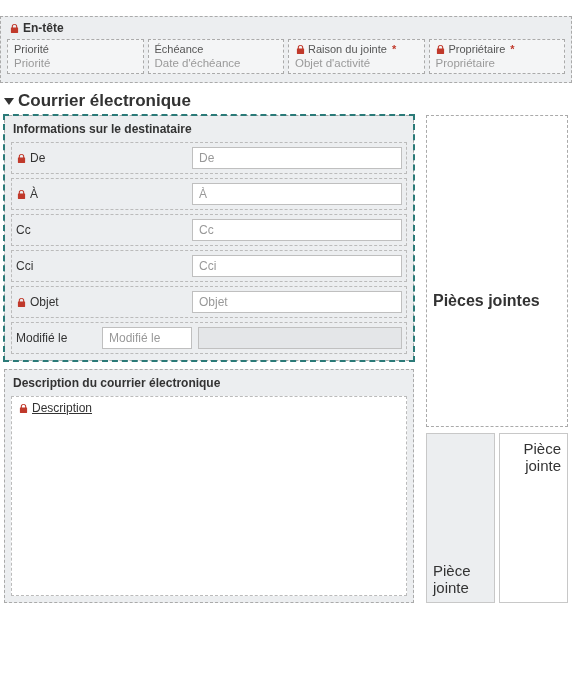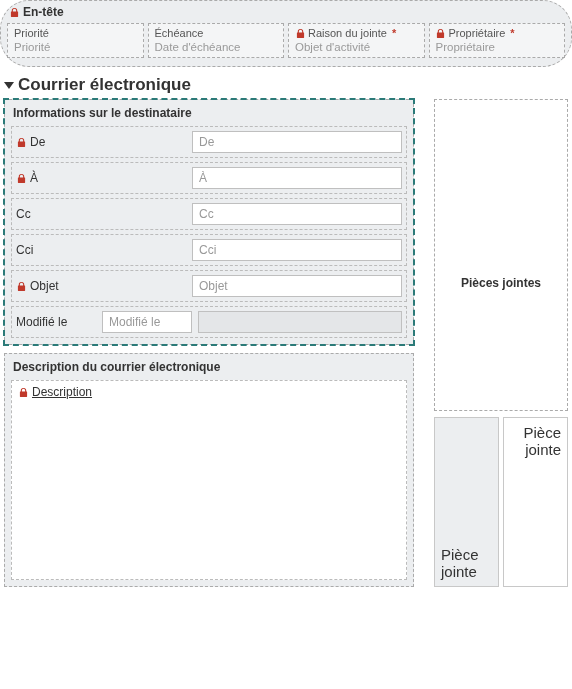--- a/index.html
+++ b/index.html
@@ -13,22 +13,21 @@
     font-size: 12px;
     color: #333;
     width: 572px;
   }
   .panel {
     border: 1px dashed #aaa;
     background: #eceef0;
     padding: 4px 6px 8px 6px;
   }
   .header-panel {
-    margin: 0 0 8px 0;
-    border-radius: 29px;
+    margin: 16px 0 8px 0;
   }
   .panel-title {
     font-weight: bold;
     font-size: 12px;
     margin: 0 0 4px 2px;
     display: flex;
     align-items: center;
     gap: 4px;
   }
   .lock-icon {
@@ -81,21 +80,21 @@
   }
   .triangle {
     width: 0;
     height: 0;
     border-left: 5px solid transparent;
     border-right: 5px solid transparent;
     border-top: 7px solid #333;
   }
   .main-layout {
     display: flex;
-    gap: 20px;
+    gap: 12px;
     padding: 0 4px;
   }
   .left-col {
     flex: 0 0 410px;
     display: flex;
     flex-direction: column;
     gap: 8px;
   }
   .right-col {
     flex: 1;
@@ -189,22 +188,21 @@
     border: 1px dashed #aaa;
     background: #fff;
     flex: 1;
     padding: 6px;
     min-height: 190px;
     margin-bottom: 6px;
   }
   .attach-label {
     margin-top: 170px;
     font-weight: bold;
-    font-size: 12px;
-    text-align: center;
+    font-size: 16px;
   }
   .attach-boxes {
     display: flex;
     gap: 4px;
     height: 170px;
   }
   .attach-box {
     border: 1px solid #c8c8c8;
     flex: 1;
     background: #eceef0;

